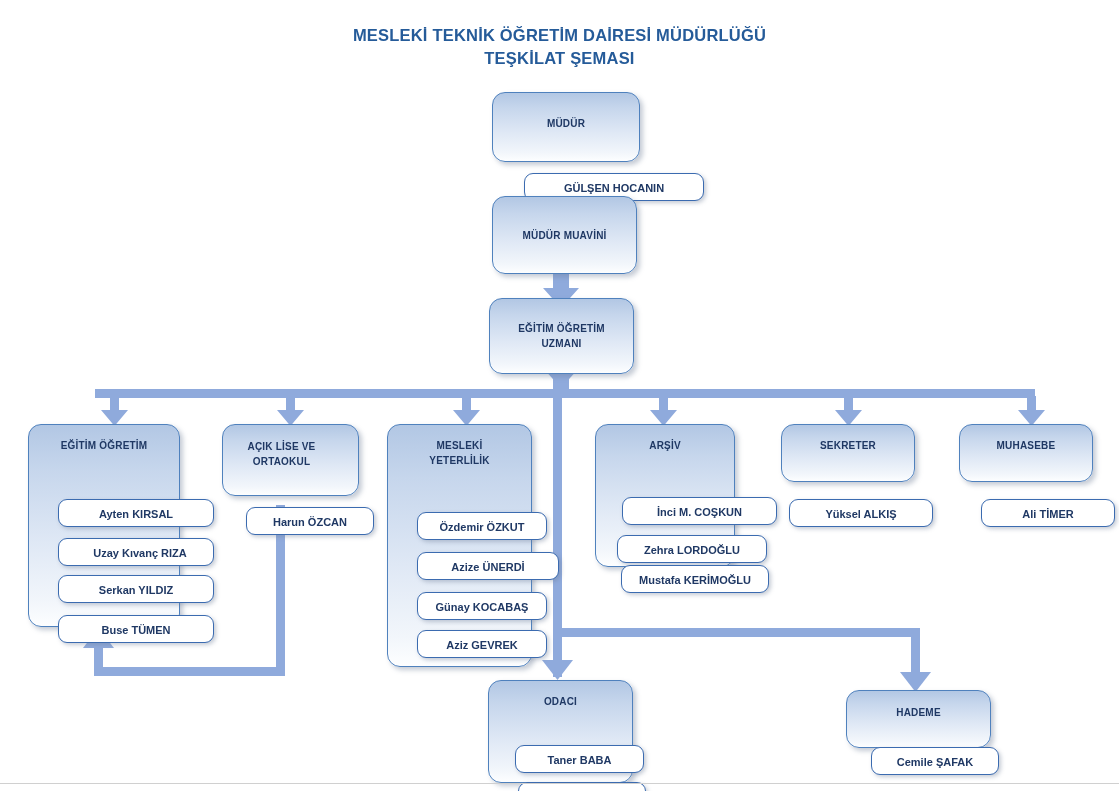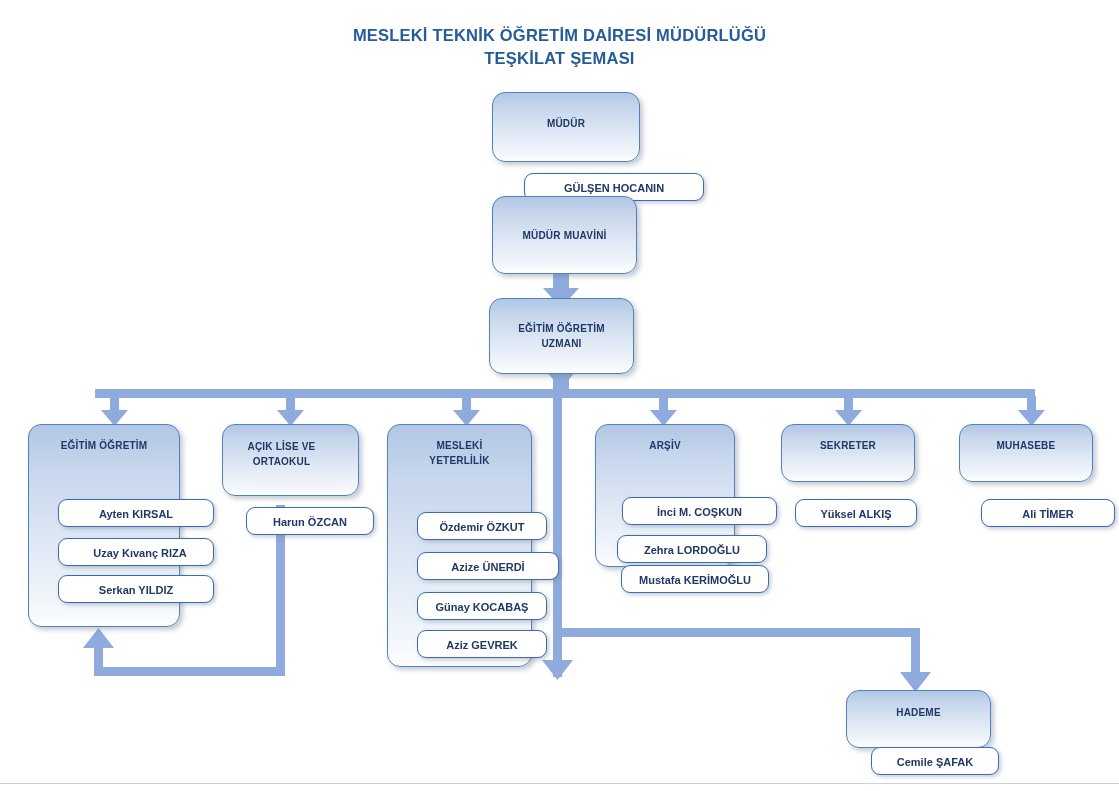--- a/index.html
+++ b/index.html
@@ -166,20 +166,21 @@
       <span>UZMANI</span>
     </div>
   </div>
 
   <div class="unit" style="left:28px; top:424px; width:200px; height:205px;">
     <div class="unit-box" style="width:152px; height:203px;"></div>
     <div class="unit-title" style="top:14px; width:152px;">EĞİTİM ÖĞRETİM</div>
     <div class="chip" style="left:30px; top:45px; width:156px;">Ayten KIRSAL</div>
     <div class="chip" style="left:30px; top:84px; width:156px;padding-left:8px;">Uzay Kıvanç RIZA</div>
     <div class="chip" style="left:30px; top:121px; width:156px;">Serkan YILDIZ</div>
+    <div class="chip" style="left:30px; top:161px; width:156px;">Buse TÜMEN</div>
   </div>
 
   <div class="unit" style="left:222px; top:424px; width:180px; height:90px;">
     <div class="unit-box" style="width:137px; height:72px;"></div>
     <div class="unit-title" style="top:15px; width:119px;">
       <span>AÇIK LİSE VE</span><br>
       <span>ORTAOKUL</span>
     </div>
     <div class="chip" style="left:24px; top:53px; width:128px;">Harun ÖZCAN</div>
   </div>
@@ -200,29 +201,35 @@
     <div class="unit-box" style="width:140px; height:143px;"></div>
     <div class="unit-title" style="top:14px; width:140px;">ARŞİV</div>
     <div class="chip" style="left:27px; top:43px; width:155px;">İnci M. COŞKUN</div>
     <div class="chip" style="left:22px; top:81px; width:150px;">Zehra LORDOĞLU</div>
     <div class="chip" style="left:26px; top:111px; width:148px;">Mustafa KERİMOĞLU</div>
   </div>
 
   <div class="unit" style="left:781px; top:424px; width:160px; height:90px;">
     <div class="unit-box" style="width:134px; height:58px;"></div>
     <div class="unit-title" style="top:14px; width:134px;">SEKRETER</div>
-    <div class="chip" style="left:14px; top:45px; width:122px;">Yüksel ALKIŞ</div>
+    <div class="chip" style="left:8px; top:45px; width:144px;">Yüksel ALKIŞ</div>
   </div>
 
   <div class="unit" style="left:959px; top:424px; width:160px; height:90px;">
     <div class="unit-box" style="width:134px; height:58px;"></div>
     <div class="unit-title" style="top:14px; width:134px;">MUHASEBE</div>
     <div class="chip" style="left:22px; top:45px; width:134px;">Ali TİMER</div>
   </div>
 
+  <div class="unit" style="left:488px; top:680px; width:175px; height:105px;">
+    <div class="unit-box" style="width:145px; height:103px;"></div>
+    <div class="unit-title" style="top:14px; width:145px;">ODACI</div>
+    <div class="chip" style="left:27px; top:35px; width:129px;">Taner BABA</div>
+    <div class="chip" style="left:30px; top:72px; width:128px;">Destegül İNESİ</div>
+  </div>
 
   <div class="unit" style="left:846px; top:690px; width:170px; height:80px;">
     <div class="unit-box" style="width:145px; height:58px;"></div>
     <div class="unit-title" style="top:15px; width:145px;">HADEME</div>
     <div class="chip" style="left:25px; top:27px; width:128px;">Cemile ŞAFAK</div>
   </div>
 
   <div class="footer-rule"></div>
 
 </div>

